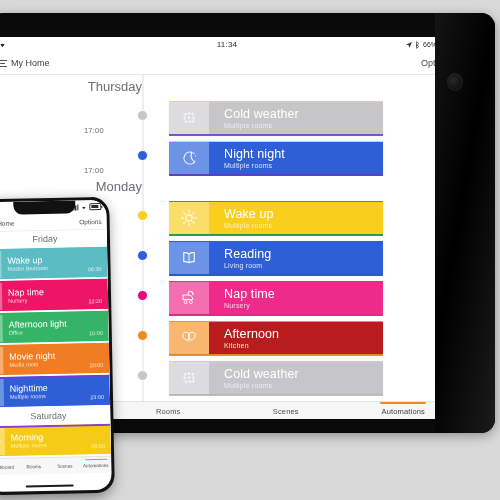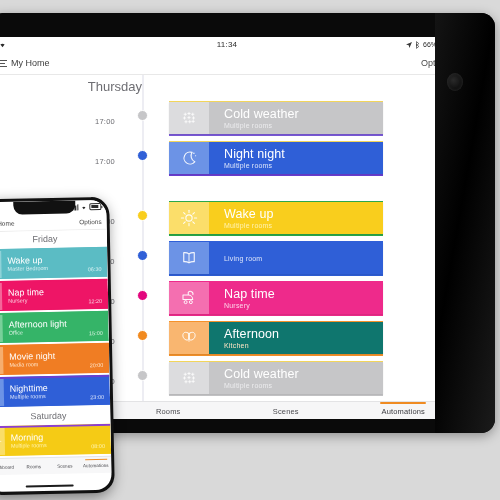--- a/index.html
+++ b/index.html
@@ -64,22 +64,22 @@
   .ip-body{position:relative;height:326px;background:#fff;overflow:hidden;}
   .timeline{position:absolute;left:150px;top:0;bottom:0;width:1.5px;background:#ededf3;}
 
   .ip-rowset{position:absolute;left:0;top:0;right:0;}
   .ip-row{position:relative;height:38px;margin-bottom:2px;}
   .ip-daylabel{
     position:absolute;left:70px;width:80px;text-align:right;
     font-size:13px;color:#6e6e73;height:24px;line-height:24px;
   }
   .ip-time{
-    position:absolute;left:92px;width:42px;text-align:center;
-    font-size:7.5px;color:#6b6b70;letter-spacing:.2px;top:20px;
+    position:absolute;left:92px;width:42px;text-align:left;
+    font-size:7.5px;color:#6b6b70;letter-spacing:.2px;top:29px;
   }
   .ip-dot{
     position:absolute;left:145px;top:13px;width:11px;height:11px;border-radius:50%;
     border:1.5px solid #fff;box-sizing:border-box;
   }
   .ip-card{
     position:absolute;left:177px;right:79px;top:5px;height:32px;
     display:flex;align-items:stretch;overflow:hidden;
     box-shadow:0 1px 1.5px rgba(0,0,0,.10);
   }
@@ -299,20 +299,21 @@
                     </svg>
                   </span>
       </div>
       <div class="card-main">
         <div class="c-title">Night night</div>
         <div class="c-sub" style="color:#DCE5FA">Multiple rooms</div>
       </div>
     </div>
             </div>
             <div class="ip-row" style="margin-top: 22px;">
+    <div class="ip-daylabel" style="top: -22px;">Monday</div>
     <div class="ip-time">08:00</div>
     <div class="ip-dot" style="background:#F9CE1D"></div>
     <div class="edge-top" style="background:#2BA84A"></div>
     <div class="edge-bot" style="background:#2BA84A"></div>
     <div class="ip-card" style="background:#F9CE1D">
       <div class="icon-pane" style="background:#FBDE6A">
         <span>
                     <svg width="18" height="18" viewBox="0 0 24 24">
                       <circle cx="12" cy="12" r="4.2" fill="none" stroke="rgba(255,255,255,.92)" stroke-width="1.5"></circle>
                       <line x1="19.2" y1="12.0" x2="22.2" y2="12.0" stroke="rgba(255,255,255,.92)" stroke-width="1.4" stroke-linecap="round"></line>
@@ -341,20 +342,21 @@
     <div class="ip-card" style="background:#2F5FD7">
       <div class="icon-pane" style="background:#6C93E6">
         <span>
                     <svg width="18" height="18" viewBox="0 0 24 24">
                       <path d="M12 6.5c-2-1.4-4.4-1.8-7-1.6v12c2.6-.2 5 .2 7 1.6 2-1.4 4.4-1.8 7-1.6v-12c-2.6-.2-5 .2-7 1.6z" fill="none" stroke="rgba(255,255,255,.92)" stroke-width="1.5" stroke-linejoin="round"></path>
                       <line x1="12" y1="6.5" x2="12" y2="18.5" stroke="rgba(255,255,255,.92)" stroke-width="1.3"></line>
                     </svg>
                   </span>
       </div>
       <div class="card-main">
+        <div class="c-title">Reading</div>
         <div class="c-sub" style="color:#DCE5FA">Living room</div>
       </div>
     </div>
             </div>
             <div class="ip-row">
 
     <div class="ip-time">12:20</div>
     <div class="ip-dot" style="background:#E3077E"></div>
     <div class="edge-top" style="background:#EE2A8B"></div>
     <div class="edge-bot" style="background:#EE2A8B"></div>
@@ -374,21 +376,21 @@
         <div class="c-sub" style="color:#FDD3E8">Nursery</div>
       </div>
     </div>
             </div>
             <div class="ip-row">
 
     <div class="ip-time">15:00</div>
     <div class="ip-dot" style="background:#F18A1F"></div>
     <div class="edge-top" style="background:#F5922B"></div>
     <div class="edge-bot" style="background:#F5922B"></div>
-    <div class="ip-card" style="background:#0f766e">
+    <div class="ip-card" style="background:#b91c1c">
       <div class="icon-pane" style="background:#F9B670">
         <span>
                     <svg width="18" height="18" viewBox="0 0 24 24">
                       <path d="M12 7c-2-3-6-3.5-7.5-1S4 13 8 14.5c2.5 1 3.7-.5 4-2.5zM12 7c2-3 6-3.5 7.5-1S20 13 16 14.5c-2.5 1-3.7-.5-4-2.5z" fill="none" stroke="rgba(255,255,255,.92)" stroke-width="1.3" stroke-linejoin="round"></path>
                       <line x1="12" y1="7" x2="12" y2="17" stroke="rgba(255,255,255,.92)" stroke-width="1.2"></line>
                       <path d="M12 7l-2-3M12 7l2-3" stroke="rgba(255,255,255,.92)" stroke-width="1" fill="none"></path>
                     </svg>
                   </span>
       </div>
       <div class="card-main">

